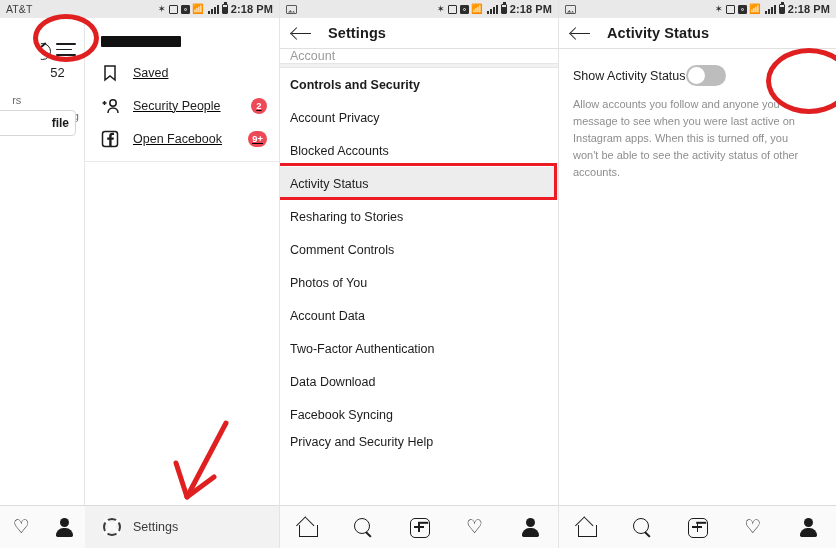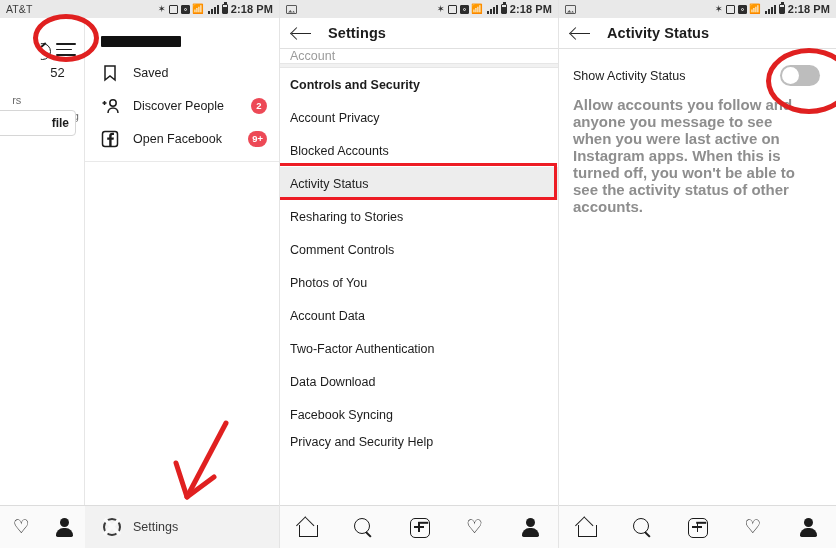--- a/index.html
+++ b/index.html
@@ -118,21 +118,21 @@
     position: absolute; top: 92px; left: -46px; width: 122px; height: 26px;
     border: 1px solid #d6d6d6; border-radius: 4px; background:#fff;
     display:flex; align-items:center; justify-content:flex-end;
     padding-right: 6px; font-size: 12px; font-weight: 600; color:#1c1c1c;
   }
   .p1-right { flex: 1; position: relative; background:#fff; }
   .redact {
     position: absolute; top: 18px; left: 16px; width: 80px; height: 11px; background:#111;
     border-radius: 1px;
   }
-  .drawer-list { position: absolute; top: 38px; left: 0; right: 0; }
+  .drawer-list { position: absolute; top: 38px; left: 0; right: 0; text-decoration: underline; }
   .drawer-item {
     height: 33px; display: flex; align-items: center; padding: 0 12px 0 16px; gap: 14px;
     position: relative;
   }
   .drawer-item .d-label { font-size: 12.5px; color: #1c1c1c; flex: 1; }
   .d-ico { width: 18px; height: 18px; position: relative; flex: 0 0 auto; color:#1c1c1c; }
   .badge {
     min-width: 16px; height: 16px; border-radius: 9px; background:#ed4956;
     color:#fff; font-size: 9.5px; font-weight: 700;
     display:flex; align-items:center; justify-content:center; padding: 0 4px;
@@ -246,35 +246,35 @@
     height: 33px; display:flex; align-items:center; padding-left: 10px;
     font-size: 12.5px; color:#1c1c1c;
   }
   .set-item.header { font-weight: 700; }
   .set-item.selected { background:#ededed; }
   .set-item.last { height: 22px; }
 
   
   .as-body { position:relative; background:#fff; height:100%; }
   .as-row {
-    display:flex; align-items:center; justify-content:space-between;
+    display:flex; align-items:center; justify-content:flex-start;
     padding: 16px 12px 0 14px;
   }
   .as-title { font-size: 12.5px; color:#1c1c1c; }
   .toggle {
     width: 40px; height: 21px; border-radius: 11px; background:#bdbdbd;
     position: relative; flex: 0 0 auto; margin-right: 4px;
   }
   .toggle .knob {
     position:absolute; top:2px; left:2px; width:17px; height:17px; border-radius:50%;
     background:#fff;
   }
   .as-desc {
     padding: 10px 22px 0 14px;
-    font-size: 15px; line-height: 17px; color:#8e8e8e;font-weight:bold;
+    font-size: 11px; line-height: 17px; color:#8e8e8e;
   }
 
   
   .anno { position:absolute; pointer-events:none; }
   .anno-ellipse {
     border: 5px solid #e02020; border-radius: 50%;
   }
   .anno-rect { border: 3px solid #ed1c24; }
   .anno-arrow svg { display:block; }
 </style>
@@ -347,21 +347,21 @@
           </div>
 
           <div class="drawer-item">
             <span class="d-ico">
               <svg width="20" height="18" viewBox="0 0 20 18" fill="none" stroke="#1c1c1c" stroke-width="1.5">
                 <circle cx="12" cy="6" r="3.2"></circle>
                 <path d="M7 16c0-3 2.2-5 5-5s5 2 5 5"></path>
                 <path d="M1.5 6h4M3.5 4v4"></path>
               </svg>
             </span>
-            <span class="d-label">Discover People</span>
+            <span class="d-label">Security People</span>
             <span class="badge">2</span>
           </div>
 
           <div class="drawer-item">
             <span class="d-ico">
               <svg width="18" height="18" viewBox="0 0 18 18">
                 <rect x="1.5" y="1.5" width="15" height="15" rx="2.5" fill="none" stroke="#1c1c1c" stroke-width="1.5"></rect>
                 <path d="M10.6 16V9.8h2l.3-2.3h-2.3V6c0-.66.18-1.1 1.14-1.1h1.22V2.85c-.21-.03-.94-.09-1.78-.09-1.76 0-2.97 1.07-2.97 3.05v1.7H6.2v2.3h2.01V16z" fill="#1c1c1c"></path>
               </svg>
             </span>

